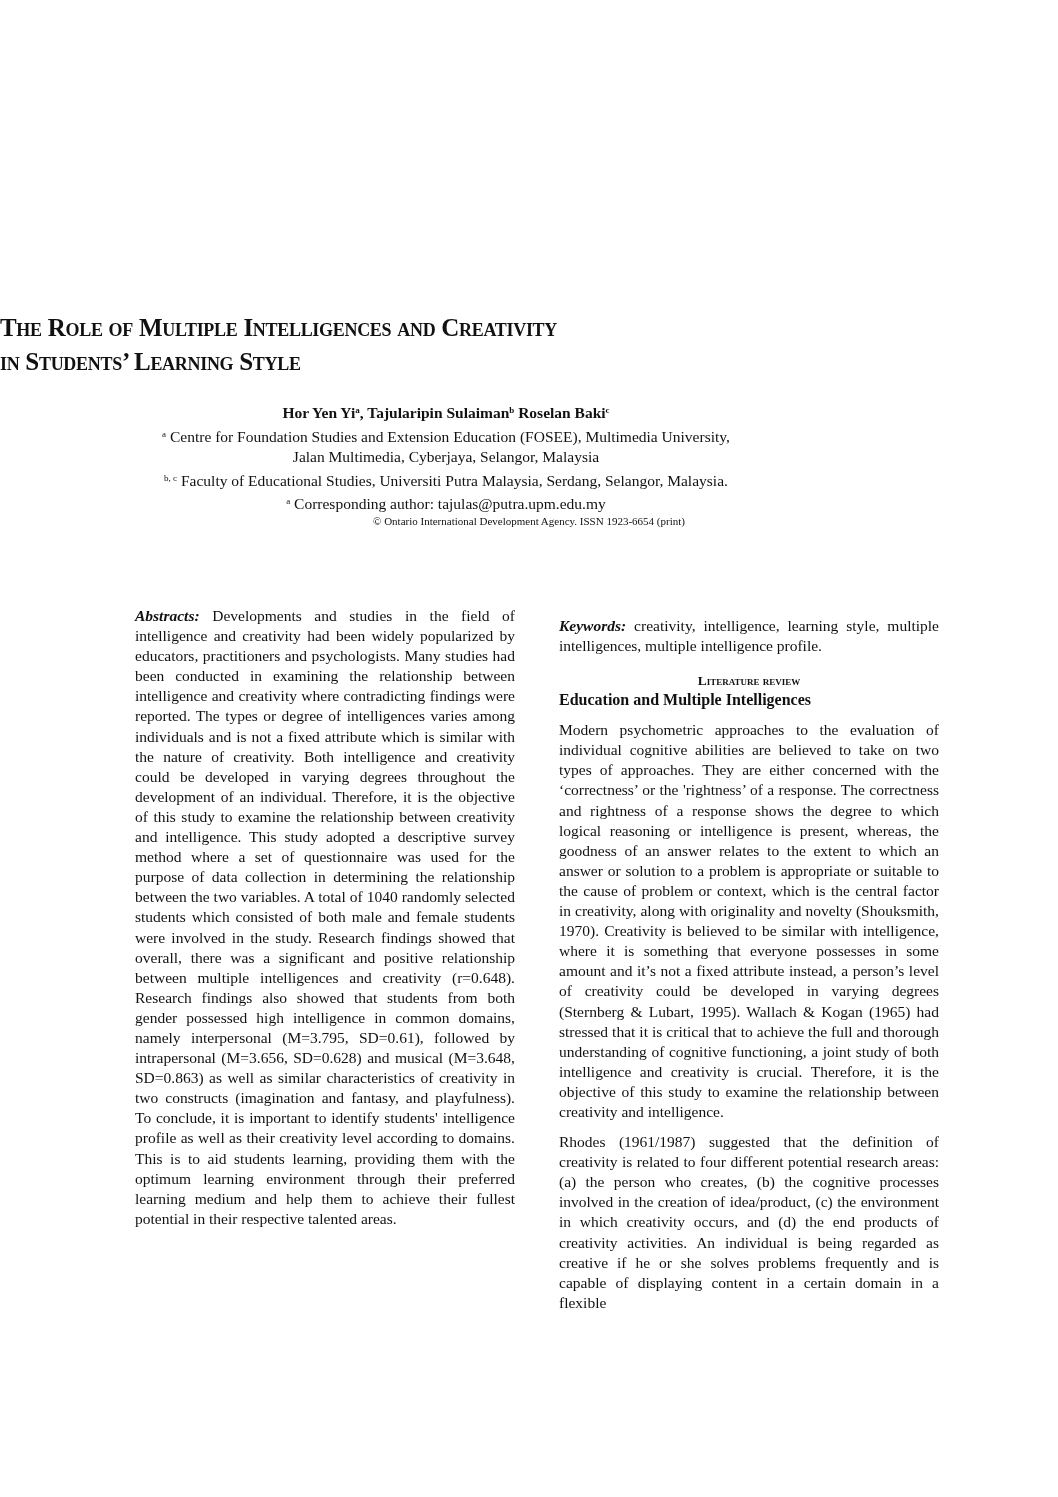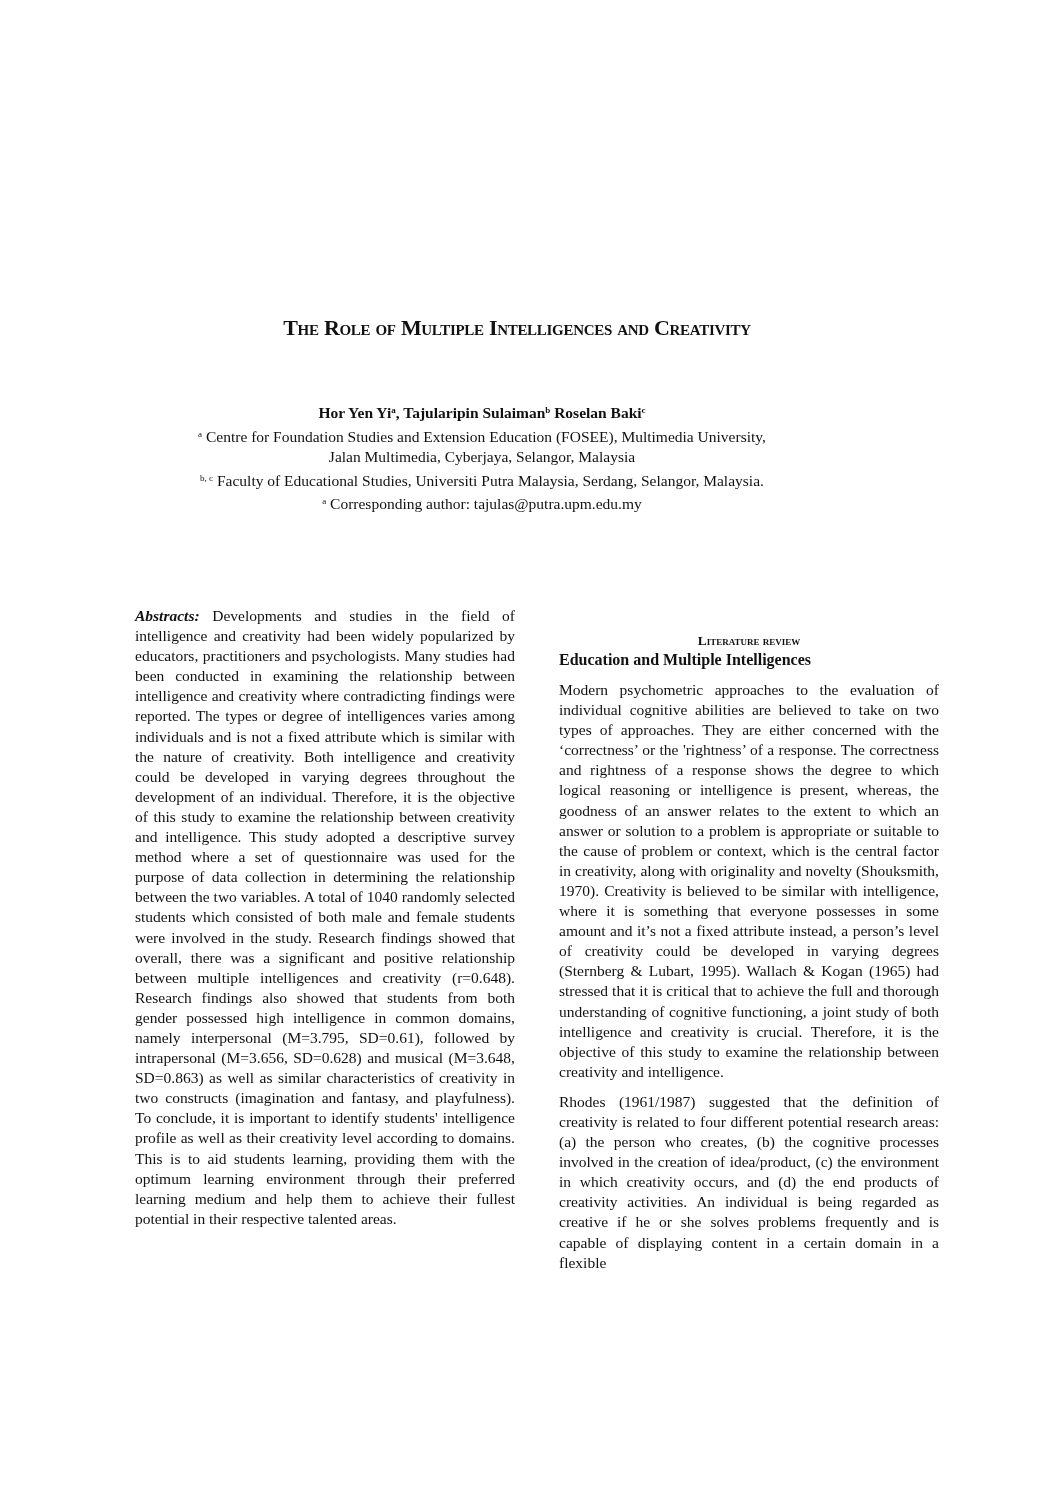--- a/index.html
+++ b/index.html
@@ -2,26 +2,26 @@
 <html><head>
 <meta charset="utf-8">
 <style>
   html, body { margin: 0; padding: 0; background: #ffffff; }
   body {
     width: 1058px; height: 1497px; position: relative; overflow: hidden;
     font-family: "Liberation Serif", "DejaVu Serif", serif; color: #111;
   }
   .title {
     position: absolute; left: 0; width: 1034px; top: 311px;
-    text-align: center; font-weight: bold; font-size: 22px; line-height: 34px;
+    font-weight: bold; font-size: 25px; line-height: 34px;
     font-variant: small-caps; letter-spacing: -0.3px;
   }
   .authors {
     position: absolute; left: 0; width: 892px; top: 400px;
-    text-align: center; font-size: 15.5px; line-height: 20.5px; padding-left: 36px;
+    text-align: center; font-size: 15.5px; line-height: 20.5px;
   }
   .authors .names { font-weight: bold; }
   .authors sup { font-size: 9px; vertical-align: 5px; }
   .copyright {
     position: absolute; left: 0; width: 1058px; top: 514px;
     text-align: center; font-size: 11px; line-height: 15px;
   }
   .col {
     position: absolute; width: 380px; font-size: 15.5px; line-height: 20.1px;
     text-align: justify;
@@ -35,37 +35,40 @@
     font-size: 13.5px; margin-top: 16px; line-height: 18px;
   }
   .subsec-head { font-weight: bold; font-size: 16px; line-height: 20px; margin-bottom: 10px; }
   .para-gap { margin-top: 10px !important; }
 </style>
 </head>
 <body>
 
 <div class="title">
   <div>The Role of Multiple Intelligences and Creativity</div>
+  <div>in Students’ Learning Style</div>
 </div>
 
 <div class="authors">
   <div class="names">
     <span>Hor Yen Yi</span><sup>a</sup><span>, </span><span>Tajularipin Sulaiman</span><sup>b</sup><span> </span><span>Roselan Baki</span><sup>c</sup>
   </div>
   <div><sup>a</sup> <span>Centre for Foundation Studies and Extension Education (FOSEE), Multimedia University,</span></div>
   <div><span>Jalan Multimedia, Cyberjaya, Selangor, Malaysia</span></div>
   <div><sup>b, c</sup> <span>Faculty of Educational Studies, Universiti Putra Malaysia, Serdang, Selangor, Malaysia.</span></div>
   <div><sup>a</sup> <span>Corresponding author: tajulas@putra.upm.edu.my</span></div>
 </div>
 
 <div class="copyright">
+  <div>© Ontario International Development Agency. ISSN 1923-6654 (print)</div>
 </div>
 
 <div class="col col-left">
   <p><span class="lead">Abstracts:</span> <span>Developments and studies in the field of intelligence and creativity had been widely popularized by educators, practitioners and psychologists. Many studies had been conducted in examining the relationship between intelligence and creativity where contradicting findings were reported. The types or degree of intelligences varies among individuals and is not a fixed attribute which is similar with the nature of creativity. Both intelligence and creativity could be developed in varying degrees throughout the development of an individual. Therefore, it is the objective of this study to examine the relationship between creativity and intelligence. This study adopted a descriptive survey method where a set of questionnaire was used for the purpose of data collection in determining the relationship between the two variables. A total of 1040 randomly selected students which consisted of both male and female students were involved in the study. Research findings showed that overall, there was a significant and positive relationship between multiple intelligences and creativity (r=0.648). Research findings also showed that students from both gender possessed high intelligence in common domains, namely interpersonal (M=3.795, SD=0.61), followed by intrapersonal (M=3.656, SD=0.628) and musical (M=3.648, SD=0.863) as well as similar characteristics of creativity in two constructs (imagination and fantasy, and playfulness). To conclude, it is important to identify students' intelligence profile as well as their creativity level according to domains. This is to aid students learning, providing them with the optimum learning environment through their preferred learning medium and help them to achieve their fullest potential in their respective talented areas.</span></p>
 </div>
 
 <div class="col col-right">
+  <p><span class="lead">Keywords:</span> <span>creativity, intelligence, learning style, multiple intelligences, multiple intelligence profile.</span></p>
   <div class="sec-head">Literature review</div>
   <div class="subsec-head">Education and Multiple Intelligences</div>
   <p>Modern psychometric approaches to the evaluation of individual cognitive abilities are believed to take on two types of approaches. They are either concerned with the ‘correctness’ or the 'rightness’ of a response. The correctness and rightness of a response shows the degree to which logical reasoning or intelligence is present, whereas, the goodness of an answer relates to the extent to which an answer or solution to a problem is appropriate or suitable to the cause of problem or context, which is the central factor in creativity, along with originality and novelty (Shouksmith, 1970). Creativity is believed to be similar with intelligence, where it is something that everyone possesses in some amount and it’s not a fixed attribute instead, a person’s level of creativity could be developed in varying degrees (Sternberg &amp; Lubart, 1995). Wallach &amp; Kogan (1965) had stressed that it is critical that to achieve the full and thorough understanding of cognitive functioning, a joint study of both intelligence and creativity is crucial. Therefore, it is the objective of this study to examine the relationship between creativity and intelligence.</p>
   <p class="para-gap">Rhodes (1961/1987) suggested that the definition of creativity is related to four different potential research areas: (a) the person who creates, (b) the cognitive processes involved in the creation of idea/product, (c) the environment in which creativity occurs, and (d) the end products of creativity activities. An individual is being regarded as creative if he or she solves problems frequently and is capable of displaying content in a certain domain in a flexible</p>
 </div>
 
 </body></html>

